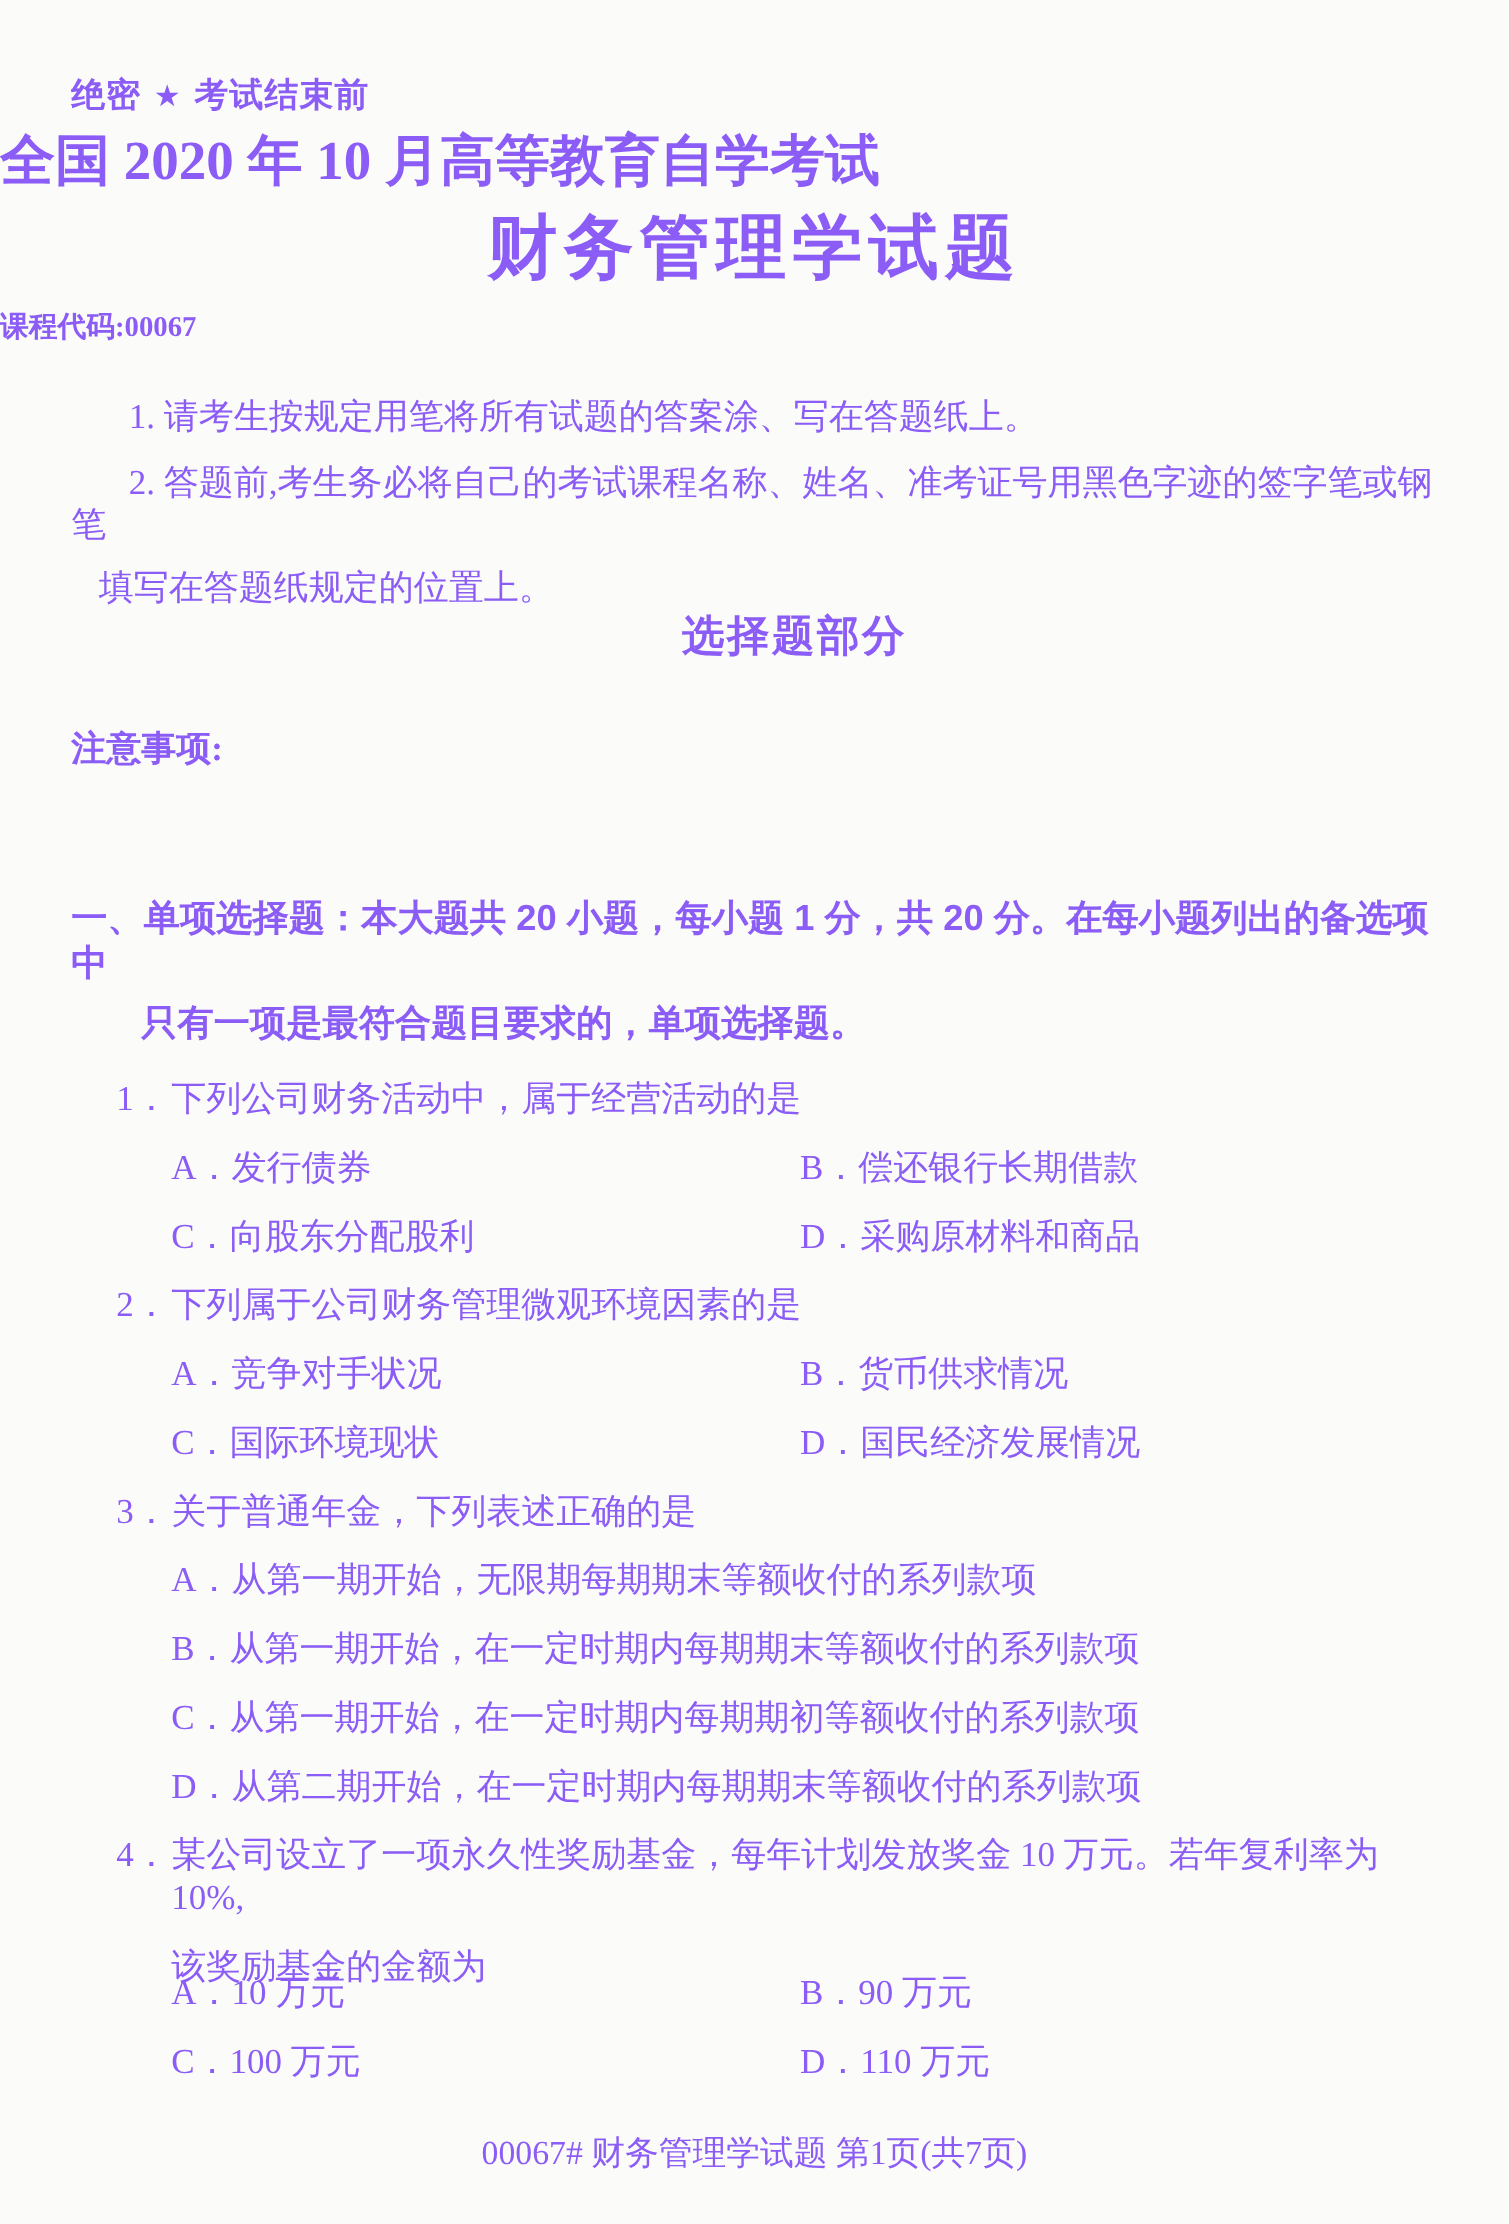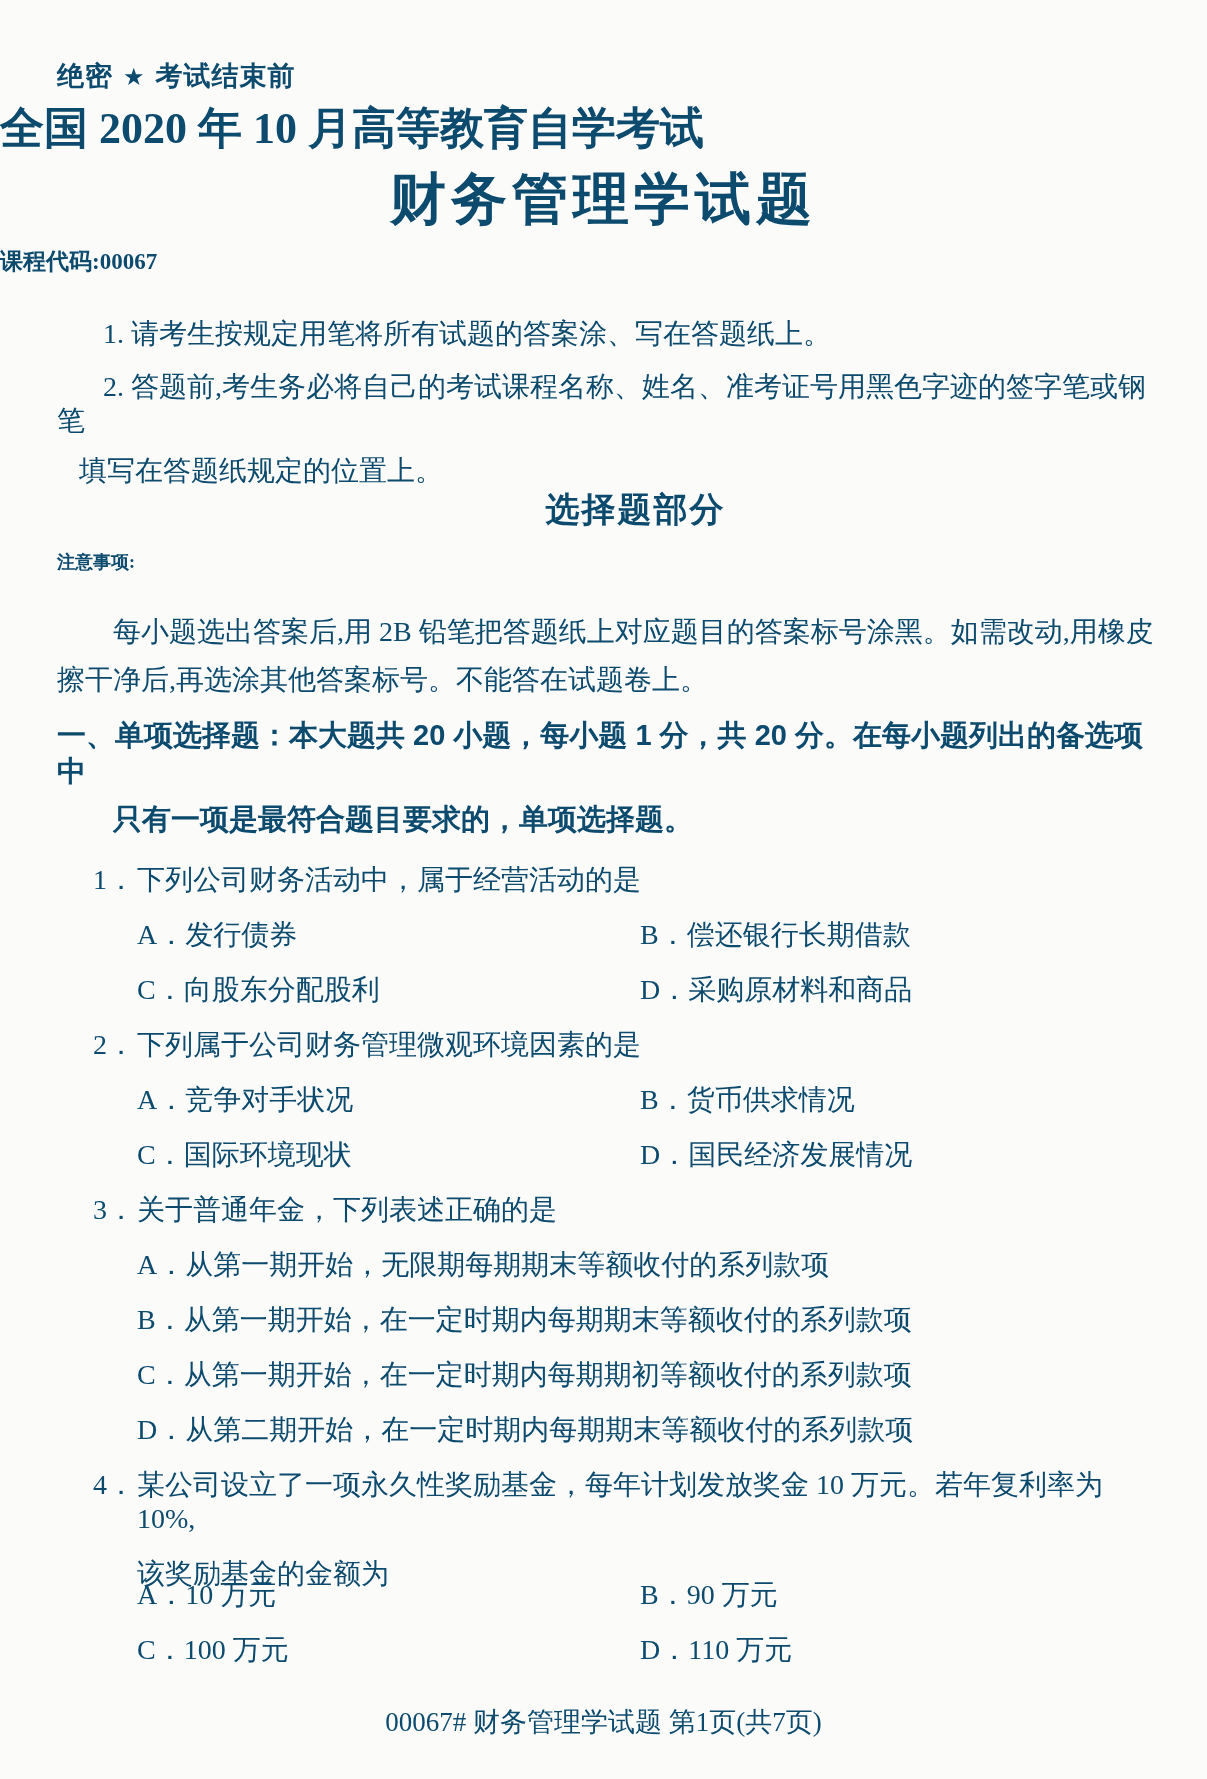--- a/index.html
+++ b/index.html
@@ -5,21 +5,21 @@
   html, body {
     margin: 0;
     padding: 0;
     background: #fbfbf9;
   }
   .page {
     position: relative;
     width: 1207px;
     height: 1779px;
     background: #fbfbf9;
-    color: #0c4a6e;
+    color: #8b5cf6;
     font-family: "Liberation Serif", "DejaVu Serif", serif;
     overflow: hidden;
   }
 
   
   .topline {
     position: absolute;
     top: 61px;
     left: 57px;
     font-family: "Liberation Sans", "DejaVu Sans", sans-serif;
@@ -92,25 +92,25 @@
     font-weight: bold;
     font-size: 34px;
     line-height: 40px;
     letter-spacing: 2px;
     margin-left: 32px;
   }
 
   
   .notice-label {
     position: absolute;
-    top: 545px;
+    top: 583px;
     left: 57px;
     font-family: Liberation Serif, serif;
     font-weight: bold;
-    font-size: 18px;
+    font-size: 28px;
     line-height: 34px;
   }
   .notice {
     position: absolute;
     top: 615px;
     left: 57px;
     right: 52px;
     font-size: 28px;
     line-height: 34px;
   }
@@ -195,24 +195,20 @@
   </div>
 
   <div class="instr instr2">
     <div class="instr-first">2. 答题前,考生务必将自己的考试课程名称、姓名、准考证号用黑色字迹的签字笔或钢笔</div>
     <div class="instr-cont">填写在答题纸规定的位置上。</div>
   </div>
 
   <div class="part-title">选择题部分</div>
 
   <div class="notice-label">注意事项:</div>
-  <div class="notice">
-    <div class="notice-first">每小题选出答案后,用 2B 铅笔把答题纸上对应题目的答案标号涂黑。如需改动,用橡皮</div>
-    <div class="notice-cont">擦干净后,再选涂其他答案标号。不能答在试题卷上。</div>
-  </div>
 
   <div class="sec-head">
     <div class="sec-line1">一、单项选择题：本大题共 20 小题，每小题 1 分，共 20 分。在每小题列出的备选项中</div>
     <div class="sec-line2">只有一项是最符合题目要求的，单项选择题。</div>
   </div>
 
   <div class="qstem" style="top:863px">
     <span class="qnum">1．</span>
     <span class="qtext">下列公司财务活动中，属于经营活动的是</span>
   </div>

